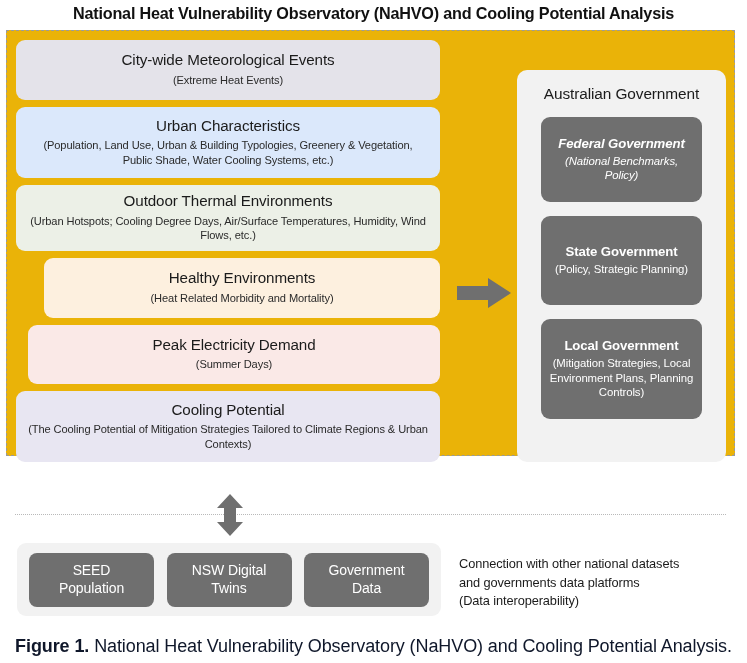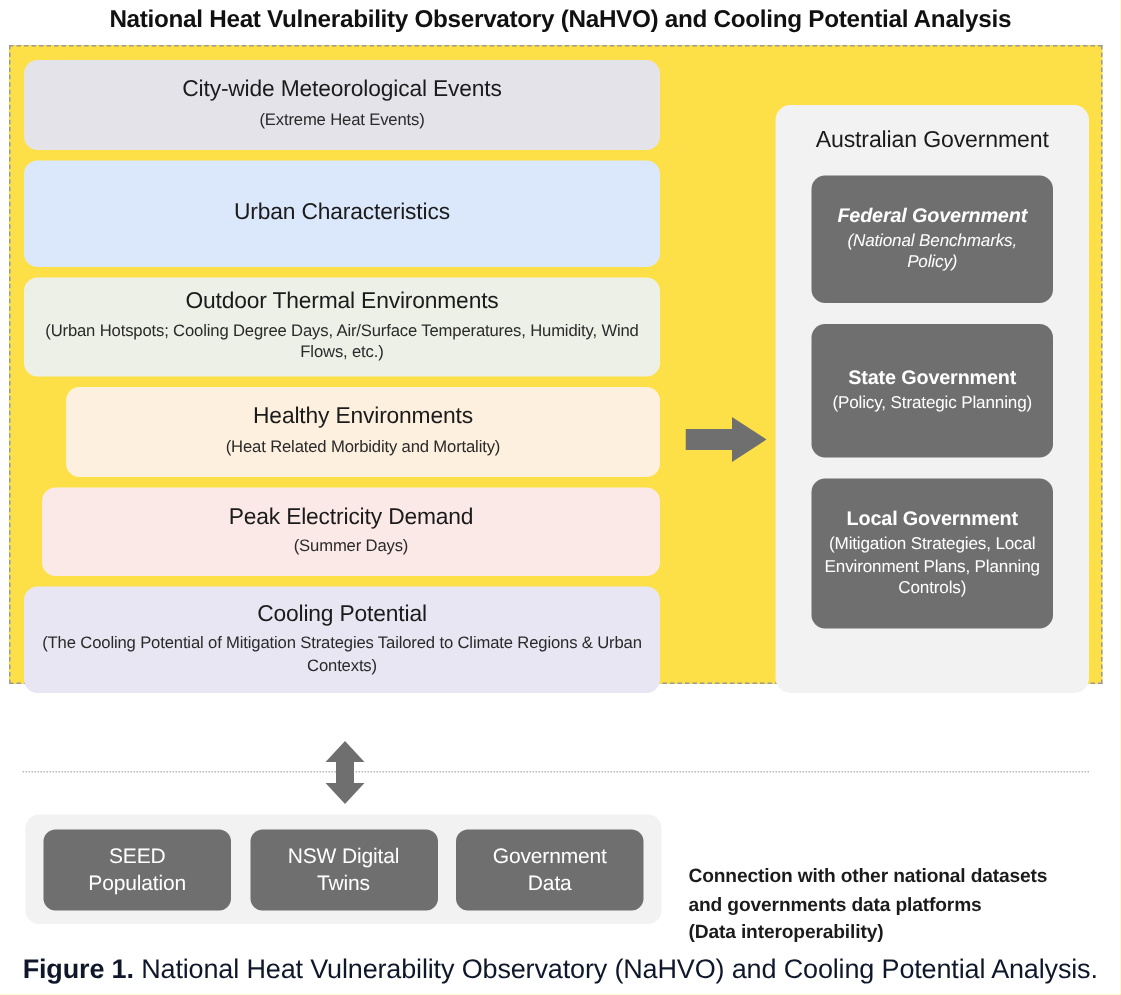--- a/index.html
+++ b/index.html
@@ -31,21 +31,21 @@
 
   
   .frame {
     position: absolute;
     left: 6px;
     top: 30px;
     width: 729px;
     height: 426px;
     border: 1px dashed #9a9a9a;
     box-sizing: border-box;
-    background: #fde047;
+    background: #eab308;
   }
 
   
   .left-stack {
     position: absolute;
     left: 9px;
     top: 9px;
     width: 424px;
   }
   .theme-box {
@@ -183,27 +183,26 @@
     align-items: center;
     justify-content: center;
     text-align: center;
     font-size: 14px;
     line-height: 1.22;
     letter-spacing: -0.1px;
   }
   .ds-note {
     position: absolute;
     left: 452px;
-    top: 544px;
+    top: 524px;
     width: 268px;
     font-size: 12.8px;
     color: #1b1b1b;
     line-height: 1.46;
     letter-spacing: -0.1px;
-    font-weight: bold;
   }
 
   
   .caption {
     position: absolute;
     left: 0;
     top: 636px;
     width: 747px;
     text-align: center;
     font-size: 18px;
@@ -221,20 +220,21 @@
 
   <div class="left-stack">
 
     <div class="theme-box tb-h60" style="background:#e4e3ea;">
       <div class="t-title">City-wide Meteorological Events</div>
       <div class="t-sub">(Extreme Heat Events)</div>
     </div>
 
     <div class="theme-box tb-h71" style="background:#dbe8fb;">
       <div class="t-title">Urban Characteristics</div>
+      <div class="t-sub">(Population, Land Use, Urban &amp; Building Typologies, Greenery &amp; Vegetation, Public Shade, Water Cooling Systems, etc.)</div>
     </div>
 
     <div class="theme-box tb-h66" style="background:#ecf0e7;">
       <div class="t-title">Outdoor Thermal Environments</div>
       <div class="t-sub">(Urban Hotspots; Cooling Degree Days, Air/Surface Temperatures, Humidity, Wind Flows, etc.)</div>
     </div>
 
     <div class="theme-box tb-h60b" style="background:#fdf0df;">
       <div class="t-title">Healthy Environments</div>
       <div class="t-sub">(Heat Related Morbidity and Mortality)</div>

